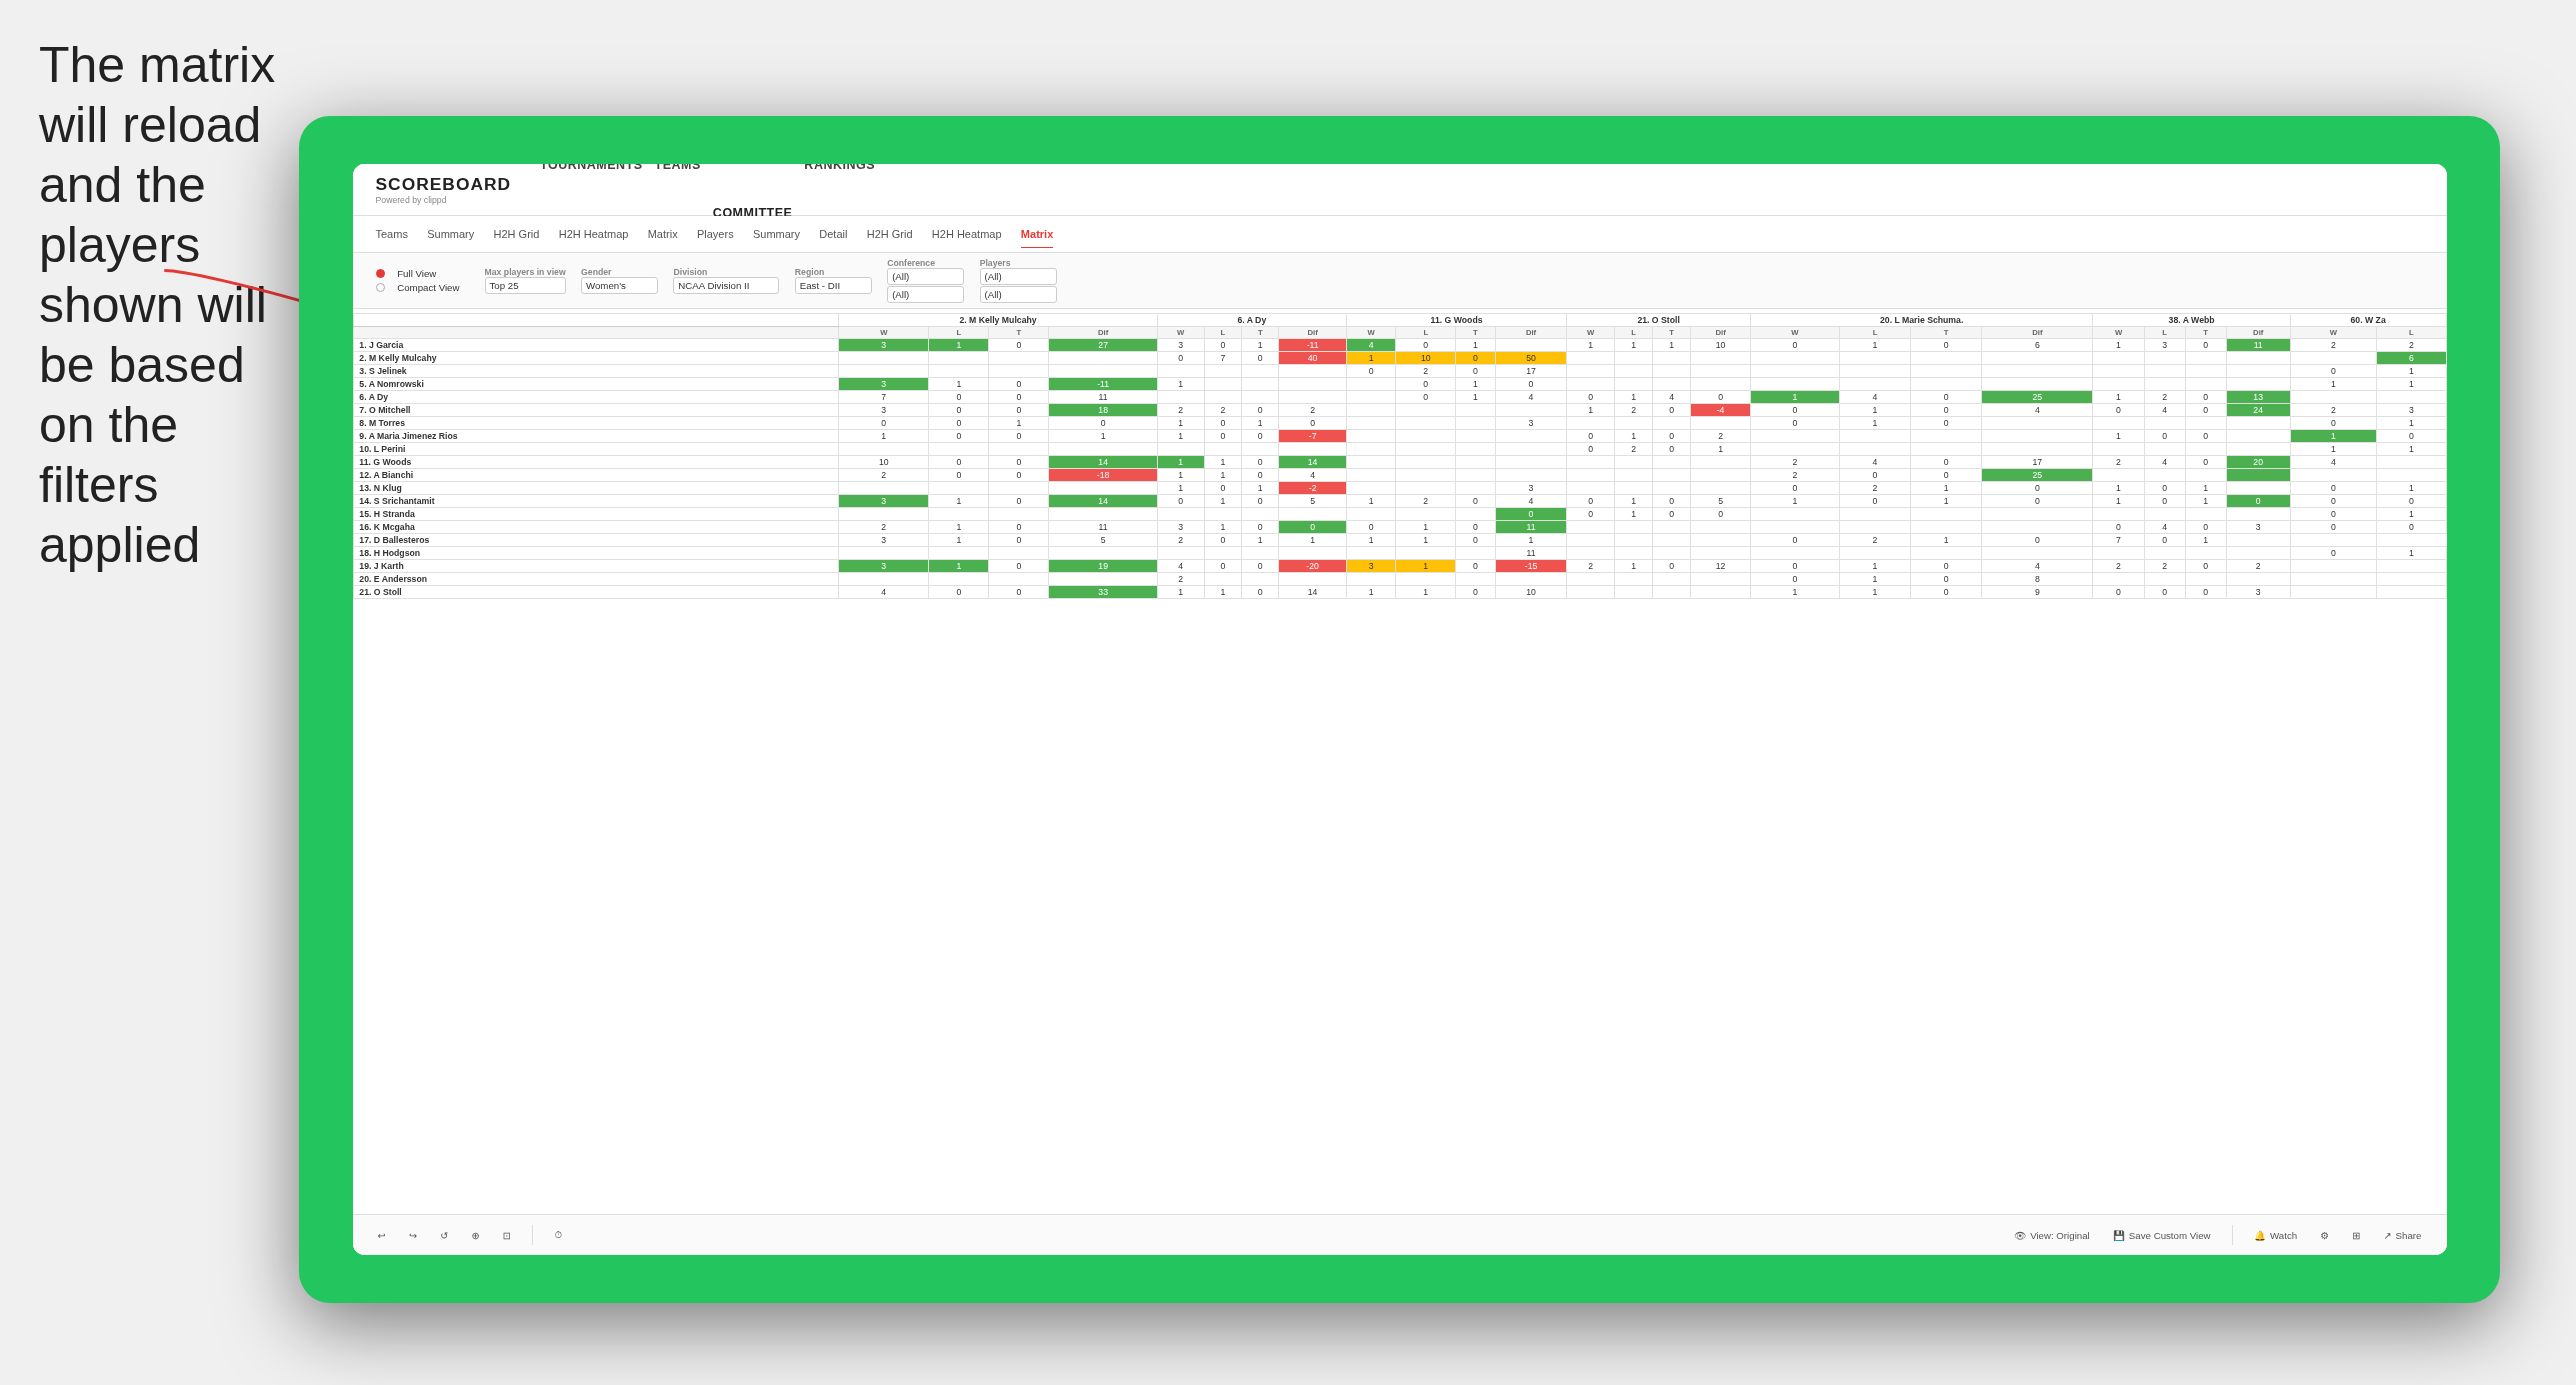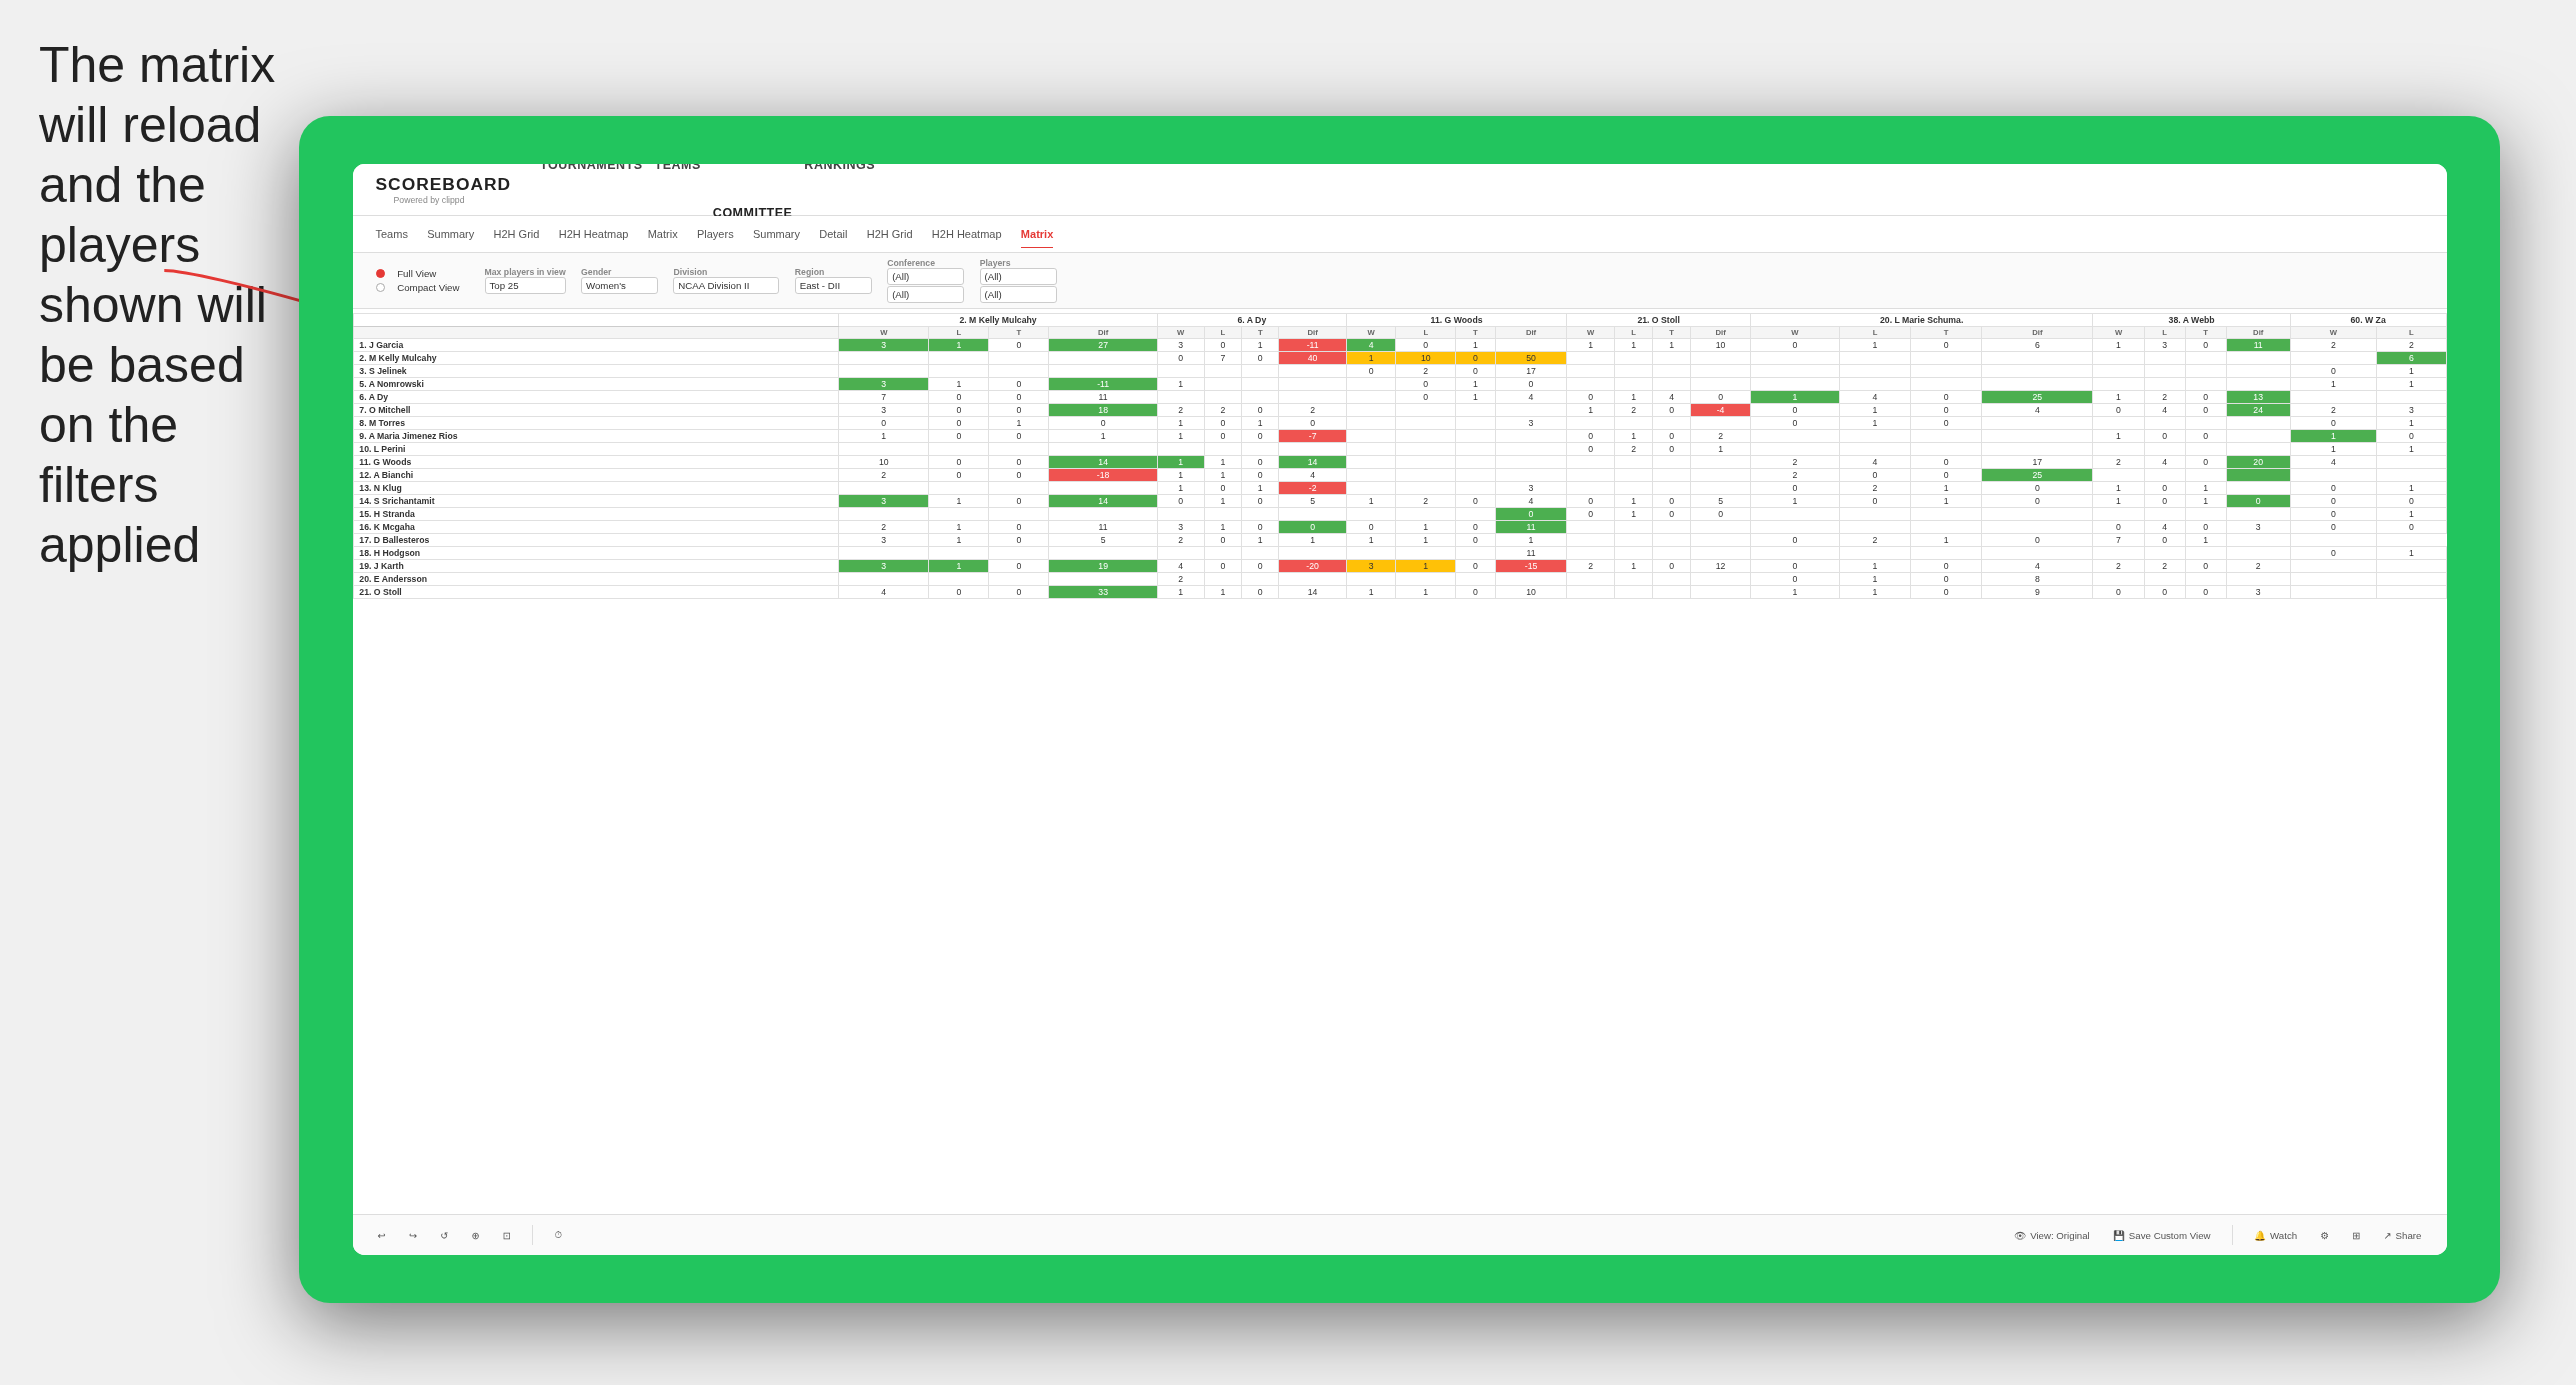--- a/index.html
+++ b/index.html
@@ -69,21 +69,20 @@
     .logo-title {
       font-size: 17.4px;
       font-weight: 900;
       letter-spacing: 1px;
       color: #222;
     }
 
     .logo-subtitle {
       font-size: 8.7px;
       color: #888;
-      margin-left: 18px;
     }
 
     .nav-links {
       display: flex;
       gap: 12px;
       font-size: 12.5px;
       font-weight: 600;
       color: #444;
     }
 

